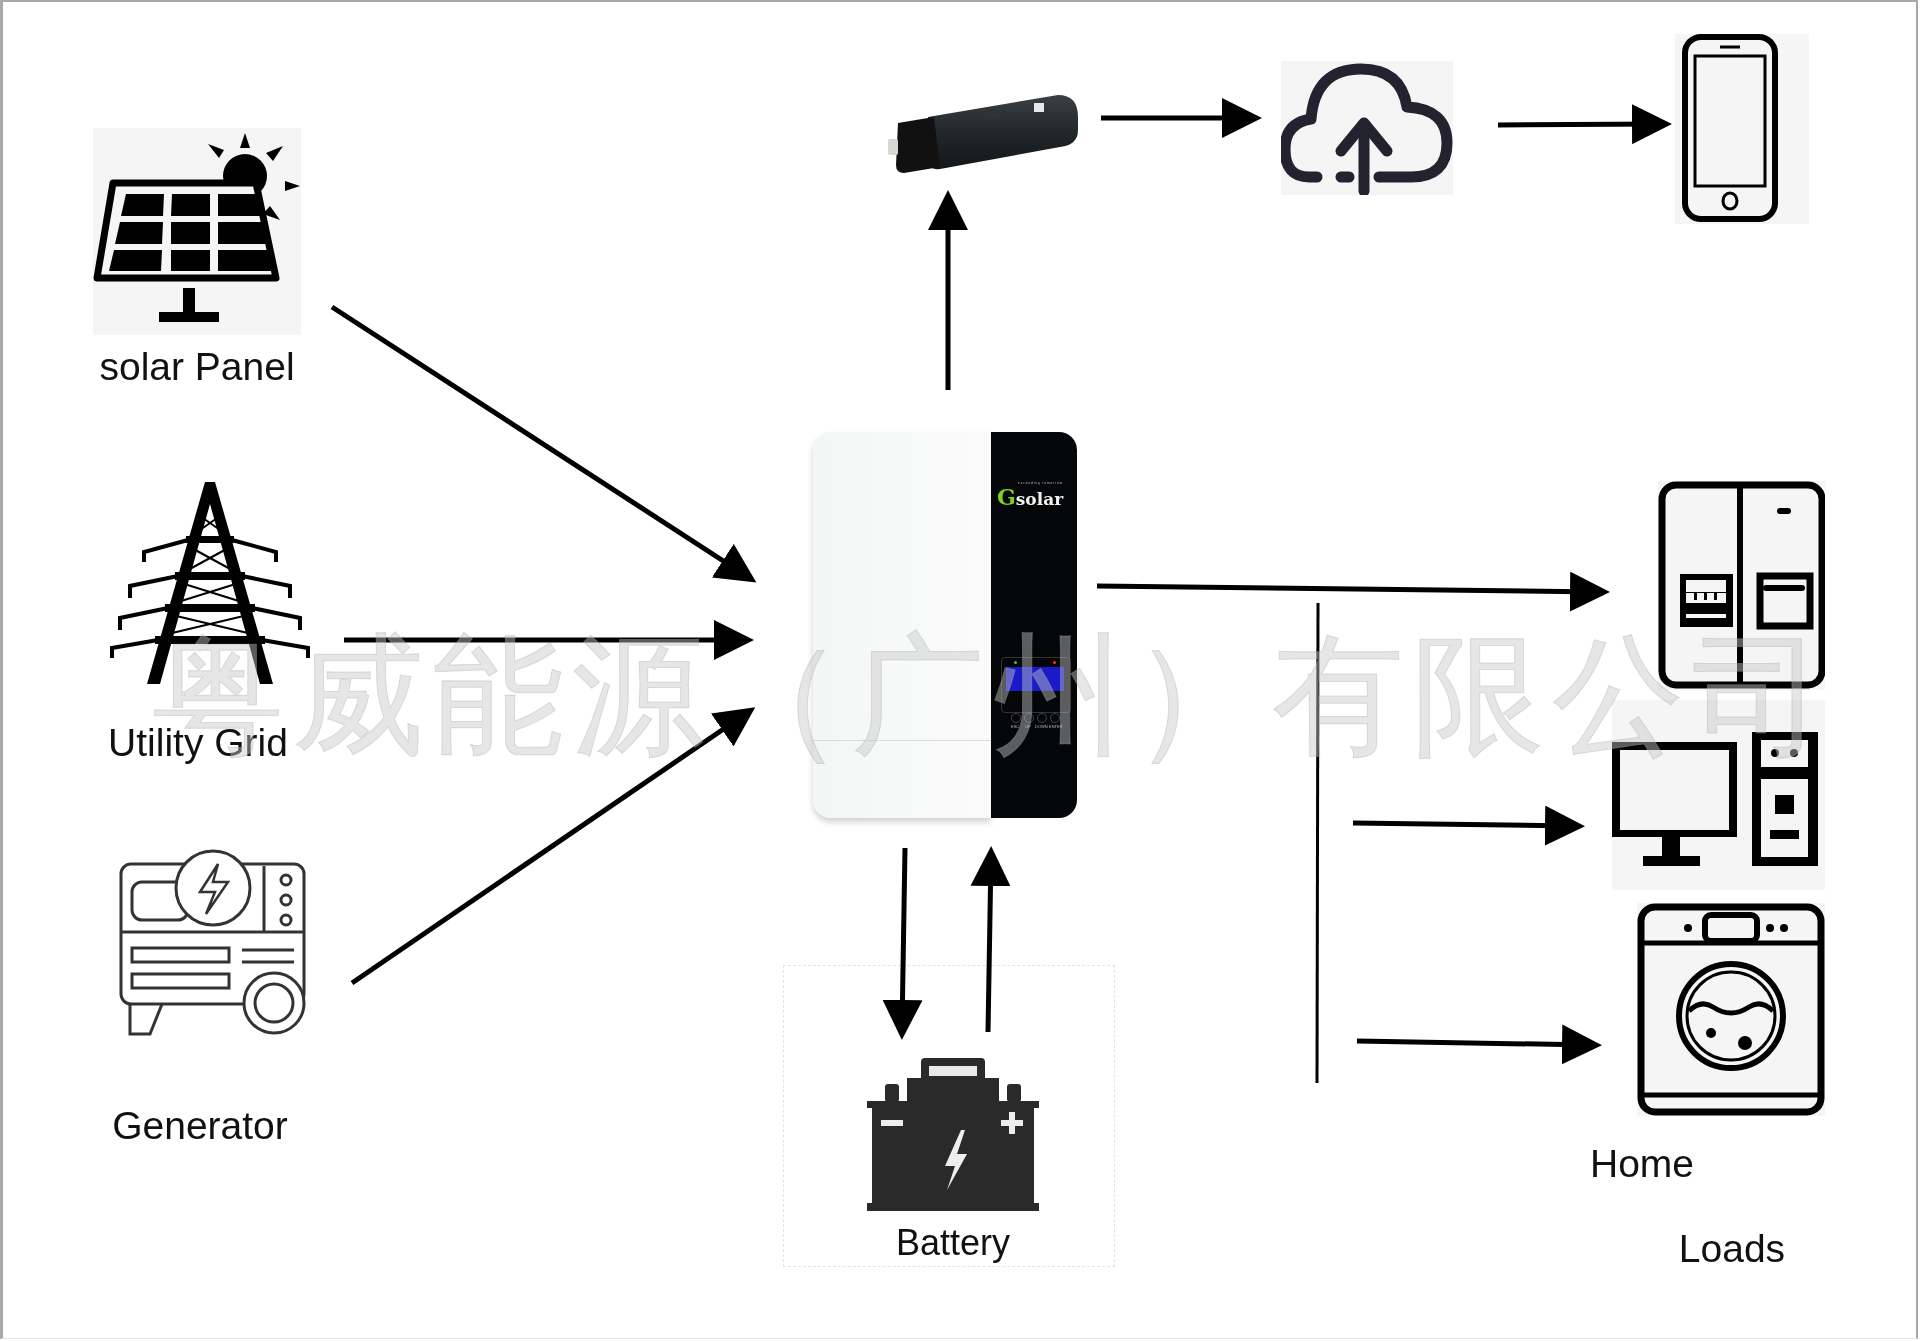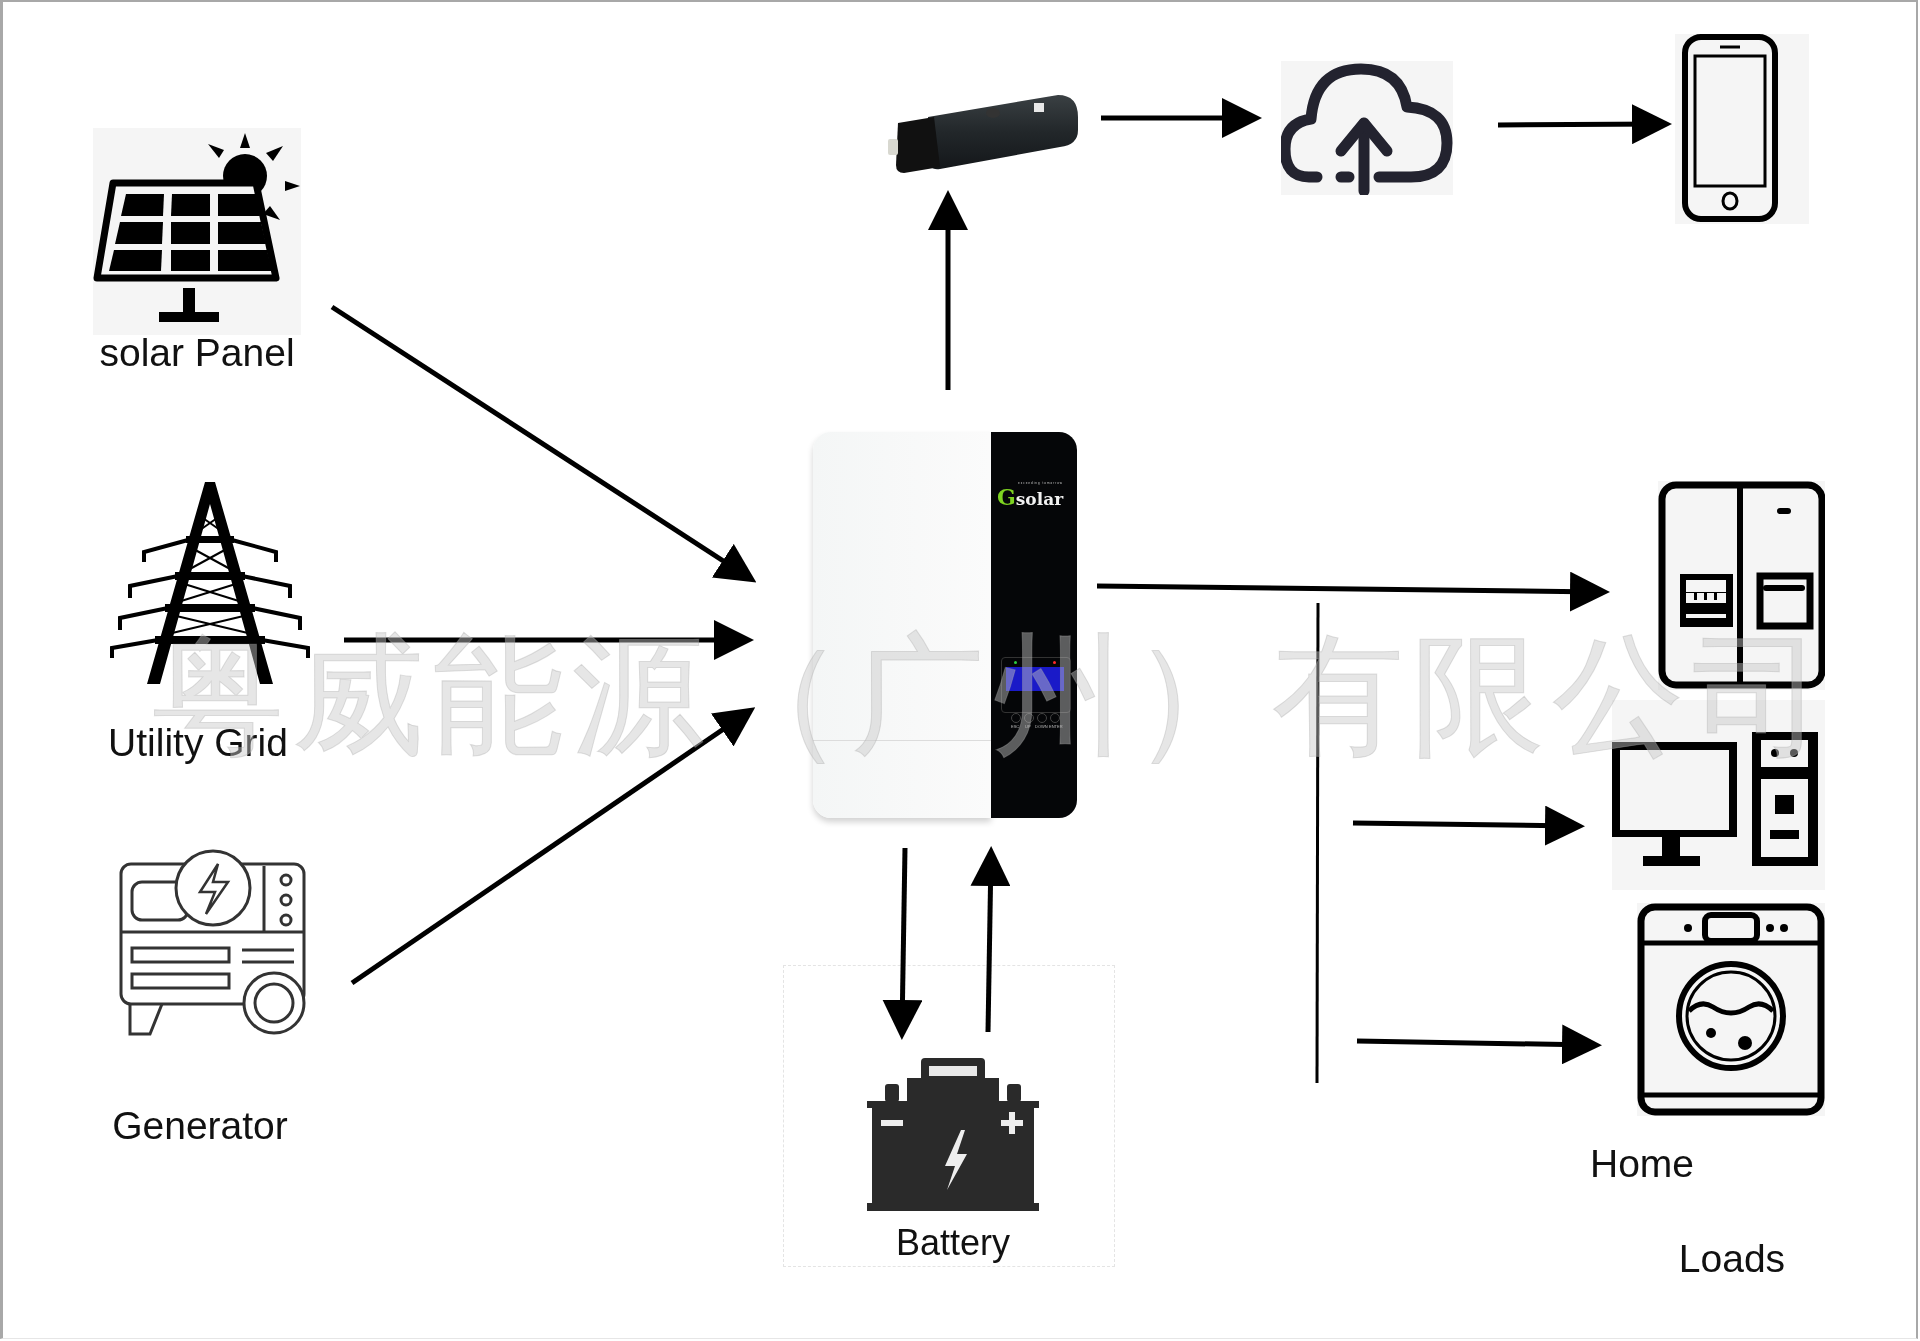--- a/index.html
+++ b/index.html
@@ -60,21 +60,21 @@
     <polygon points="78,94 117,94 117,116 78,116" fill="#000"></polygon>
     <polygon points="125,94 168,94 173,116 125,116" fill="#000"></polygon>
     <polygon points="21,122 69,122 68,143 16,143" fill="#000"></polygon>
     <polygon points="78,122 117,122 117,143 78,143" fill="#000"></polygon>
     <polygon points="125,122 174,122 179,143 125,143" fill="#000"></polygon>
 
     <rect x="90" y="160" width="12" height="30" fill="#000"></rect>
     <rect x="66" y="184" width="60" height="10" fill="#000"></rect>
   </svg>
 </div>
-<div class="label" style="left:82px;top:331px;width:230px;">solar Panel</div>
+<div class="label" style="left:82px;top:345px;width:230px;">solar Panel</div>
 
 <div class="node" style="left:110px;top:478px;width:200px;height:210px;">
   <svg width="200" height="210" viewBox="0 0 200 210">
     <polygon points="95,4 105,4 163,206 150,206 100,26 50,206 37,206" fill="#000"></polygon>
 
     <rect x="76" y="58" width="48" height="7" fill="#000"></rect>
     <rect x="65" y="94" width="70" height="8" fill="#000"></rect>
     <rect x="55" y="126" width="90" height="8" fill="#000"></rect>
     <rect x="45" y="158" width="110" height="8" fill="#000"></rect>
 
@@ -243,21 +243,21 @@
     <circle cx="133" cy="25" r="4" fill="#000" stroke="none"></circle>
     <circle cx="147" cy="25" r="4" fill="#000" stroke="none"></circle>
     <circle cx="94" cy="113" r="52" stroke-width="6"></circle>
     <circle cx="94" cy="113" r="44" stroke-width="3"></circle>
     <path d="M52,108 Q64,96 76,104 Q94,116 112,104 Q124,96 136,108" stroke-width="5"></path>
     <circle cx="74" cy="130" r="5" fill="#000" stroke="none"></circle>
     <circle cx="108" cy="140" r="7" fill="#000" stroke="none"></circle>
   </svg>
 </div>
 <div class="label" style="left:1527px;top:1142px;width:230px;">Home</div>
-<div class="label" style="left:1617px;top:1227px;width:230px;margin-top:10px;">Loads</div>
+<div class="label" style="left:1617px;top:1227px;width:230px;">Loads</div>
 
 <svg class="layer" width="1920" height="1341" viewBox="0 0 1920 1341">
   <defs>
     <marker id="ah" markerWidth="8" markerHeight="8" refX="6" refY="4" orient="auto" markerUnits="strokeWidth">
       <path d="M0,0 L8,4 L0,8 Z" fill="#000"></path>
     </marker>
     <marker id="ahs" markerWidth="6" markerHeight="6" refX="5" refY="3" orient="auto" markerUnits="strokeWidth">
       <path d="M0,0 L6,3 L0,6 Z" fill="#000"></path>
     </marker>
   </defs>

